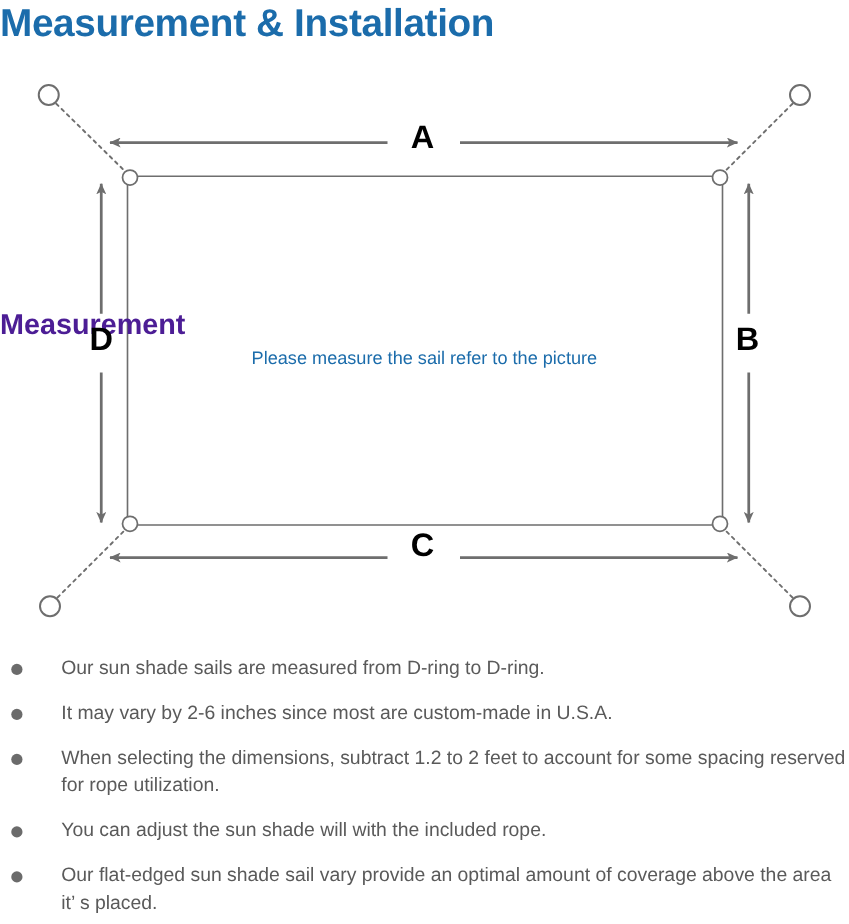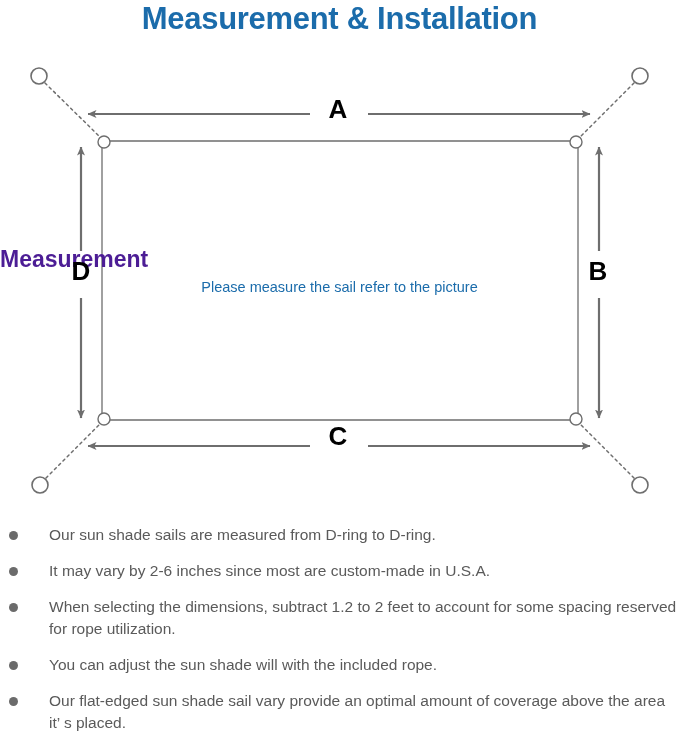--- a/index.html
+++ b/index.html
@@ -21,21 +21,21 @@
     height: 739px;
     background: #ffffff;
   }
 
   
   .page-title {
     position: absolute;
     left: 0;
     top: 0px;
     width: 679px;
-    text-align: center;
+    text-align: left;
     font-family: "Liberation Sans", sans-serif;
     font-size: 31px;
     font-weight: bold;
     letter-spacing: -0.3px;
     color: #1b6cab;
     line-height: 38px;
   }
 
   
   .diagram {

